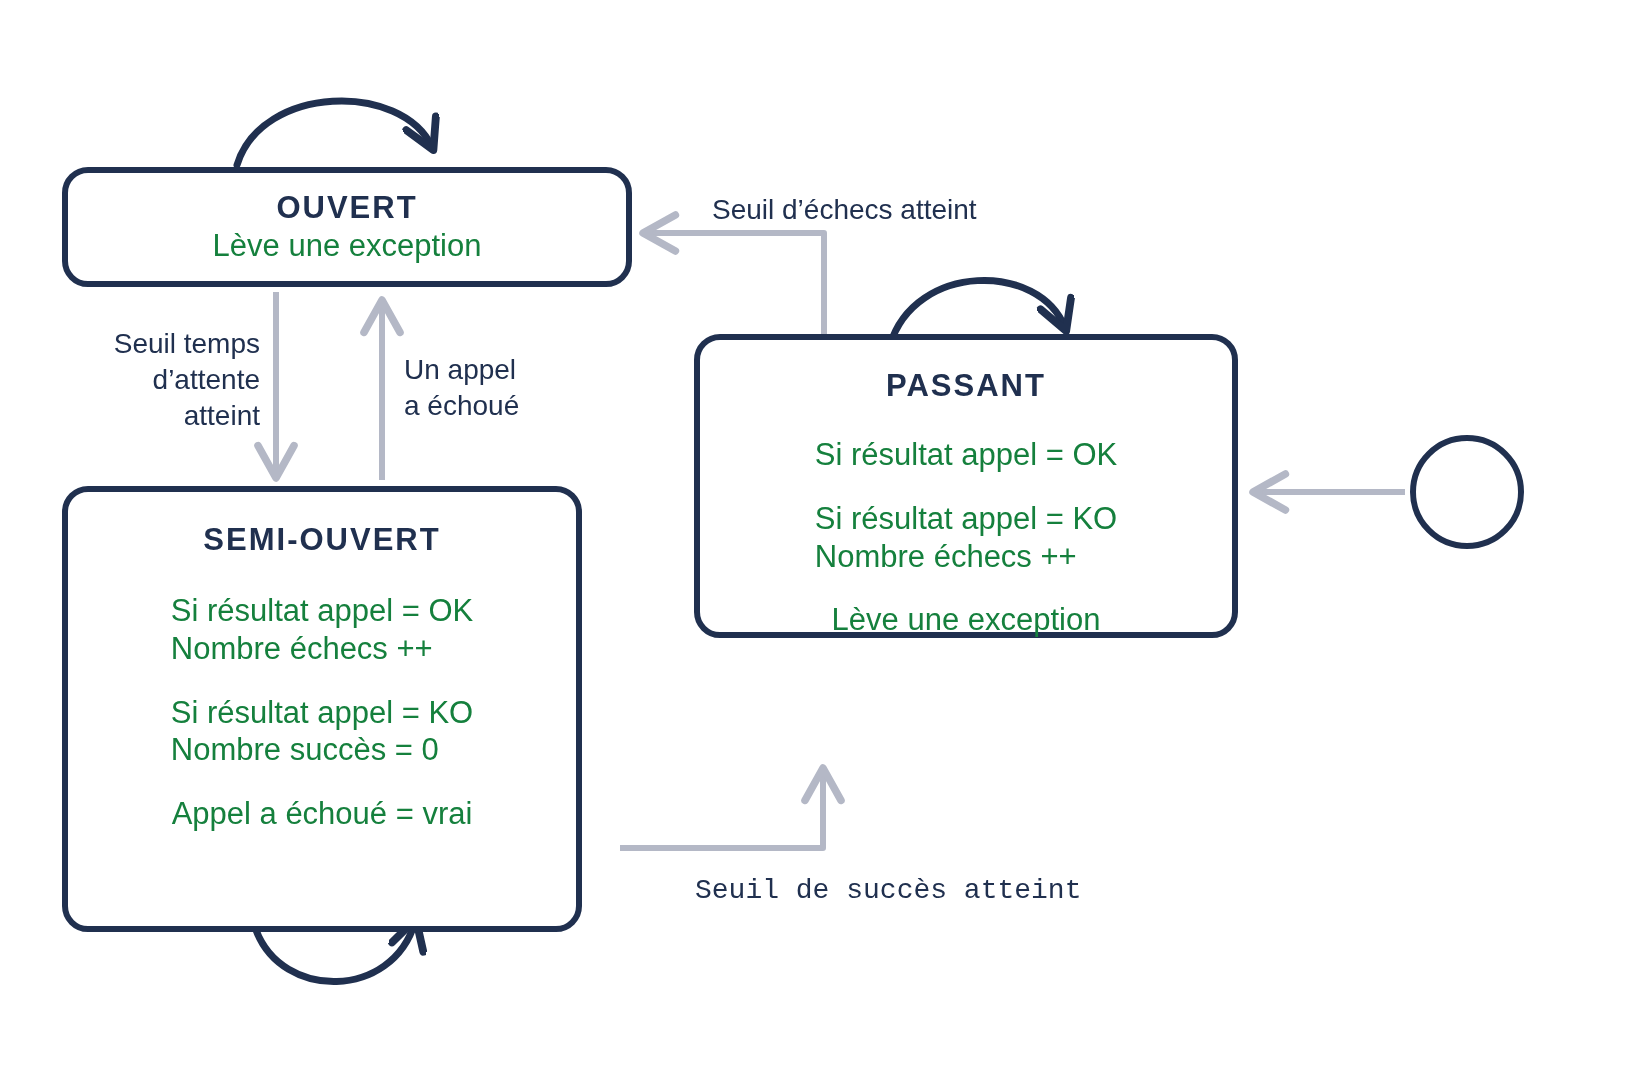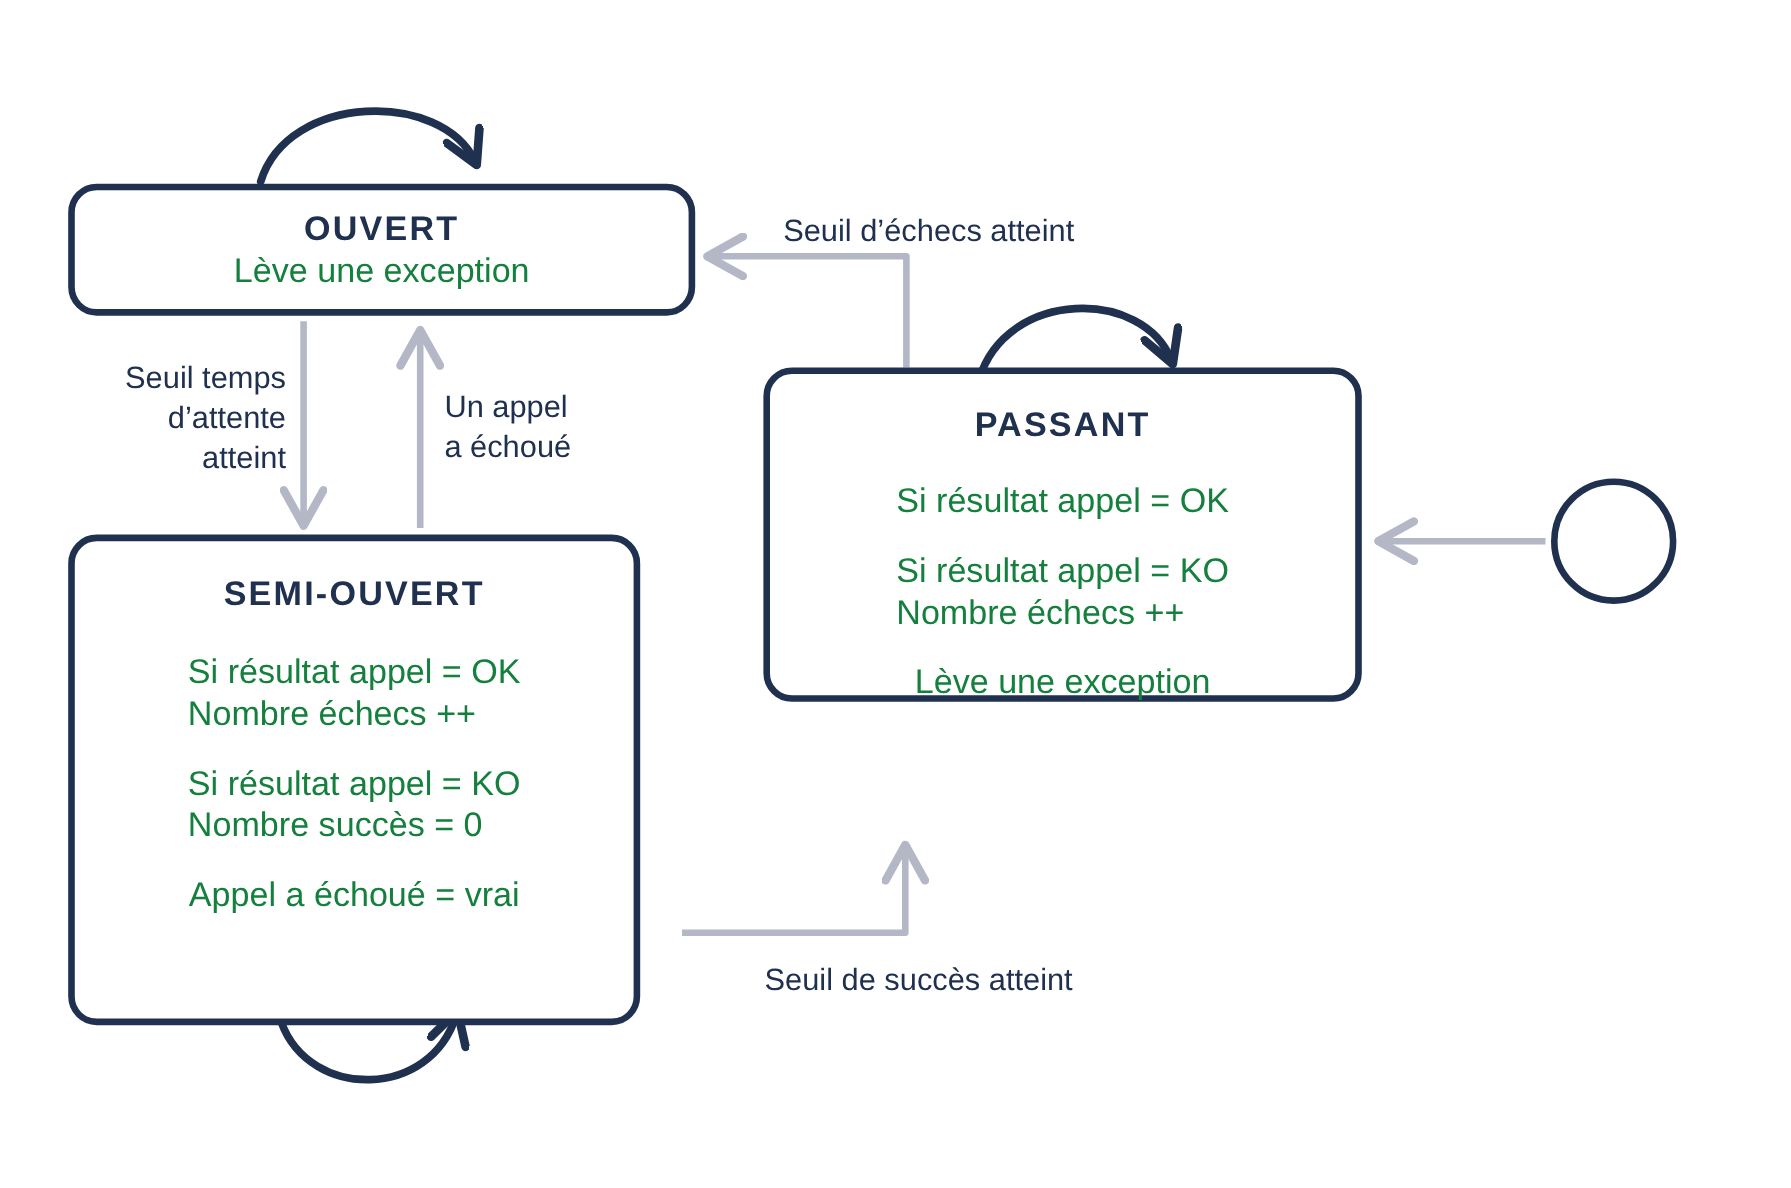--- a/index.html
+++ b/index.html
@@ -98,21 +98,21 @@
     position: absolute;
     font-size: 28px;
     color: #20304f;
     line-height: 1.28;
     white-space: pre-line;
     z-index: 4;
   }
   #label-seuil-echecs   { left: 712px; top: 155px; margin-top: 37px; }
   #label-seuil-temps    { left: 70px;  top: 326px; width: 190px; text-align: right; }
   #label-un-appel       { left: 404px; top: 352px; text-align: left; }
-  #label-seuil-succes   { left: 695px; top: 873px; }
+  #label-seuil-succes   { left: 695px; top: 873px; font-family: Liberation Mono, monospace; }
 
   
   #initial-state {
     position: absolute;
     left: 1410px;
     top: 435px;
     width: 114px;
     height: 114px;
     box-sizing: border-box;
     border: 6px solid #20304f;

